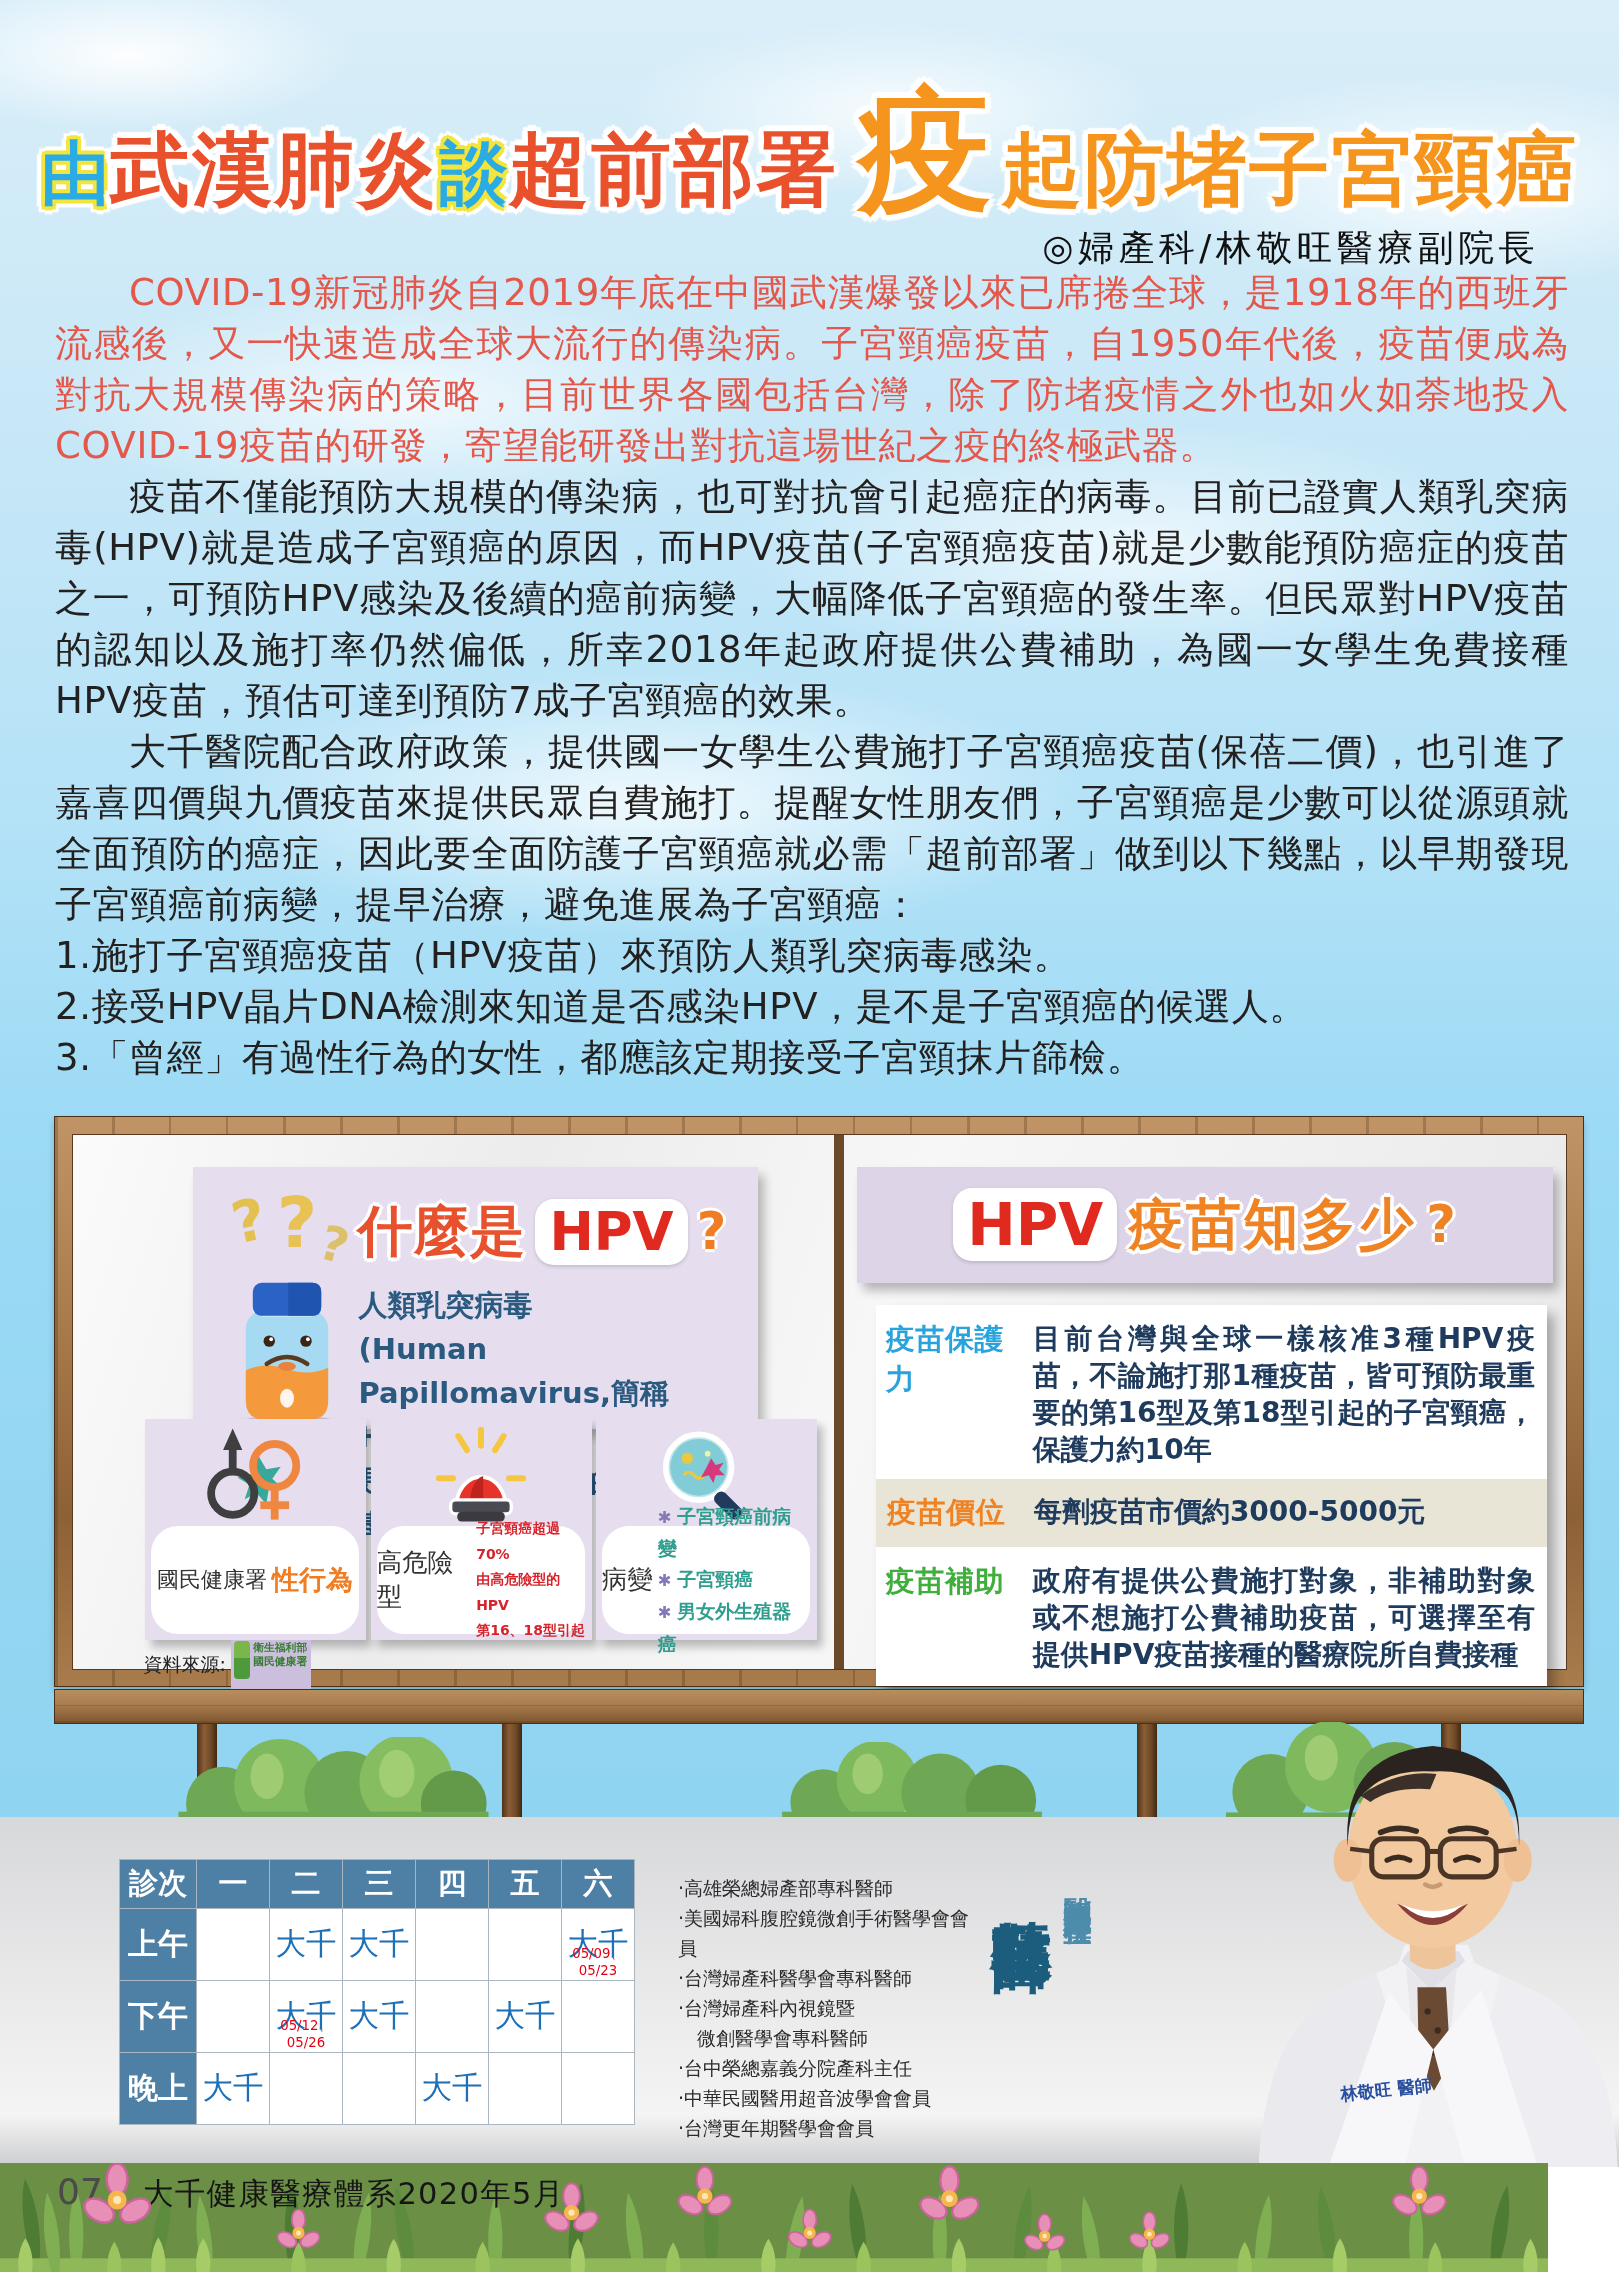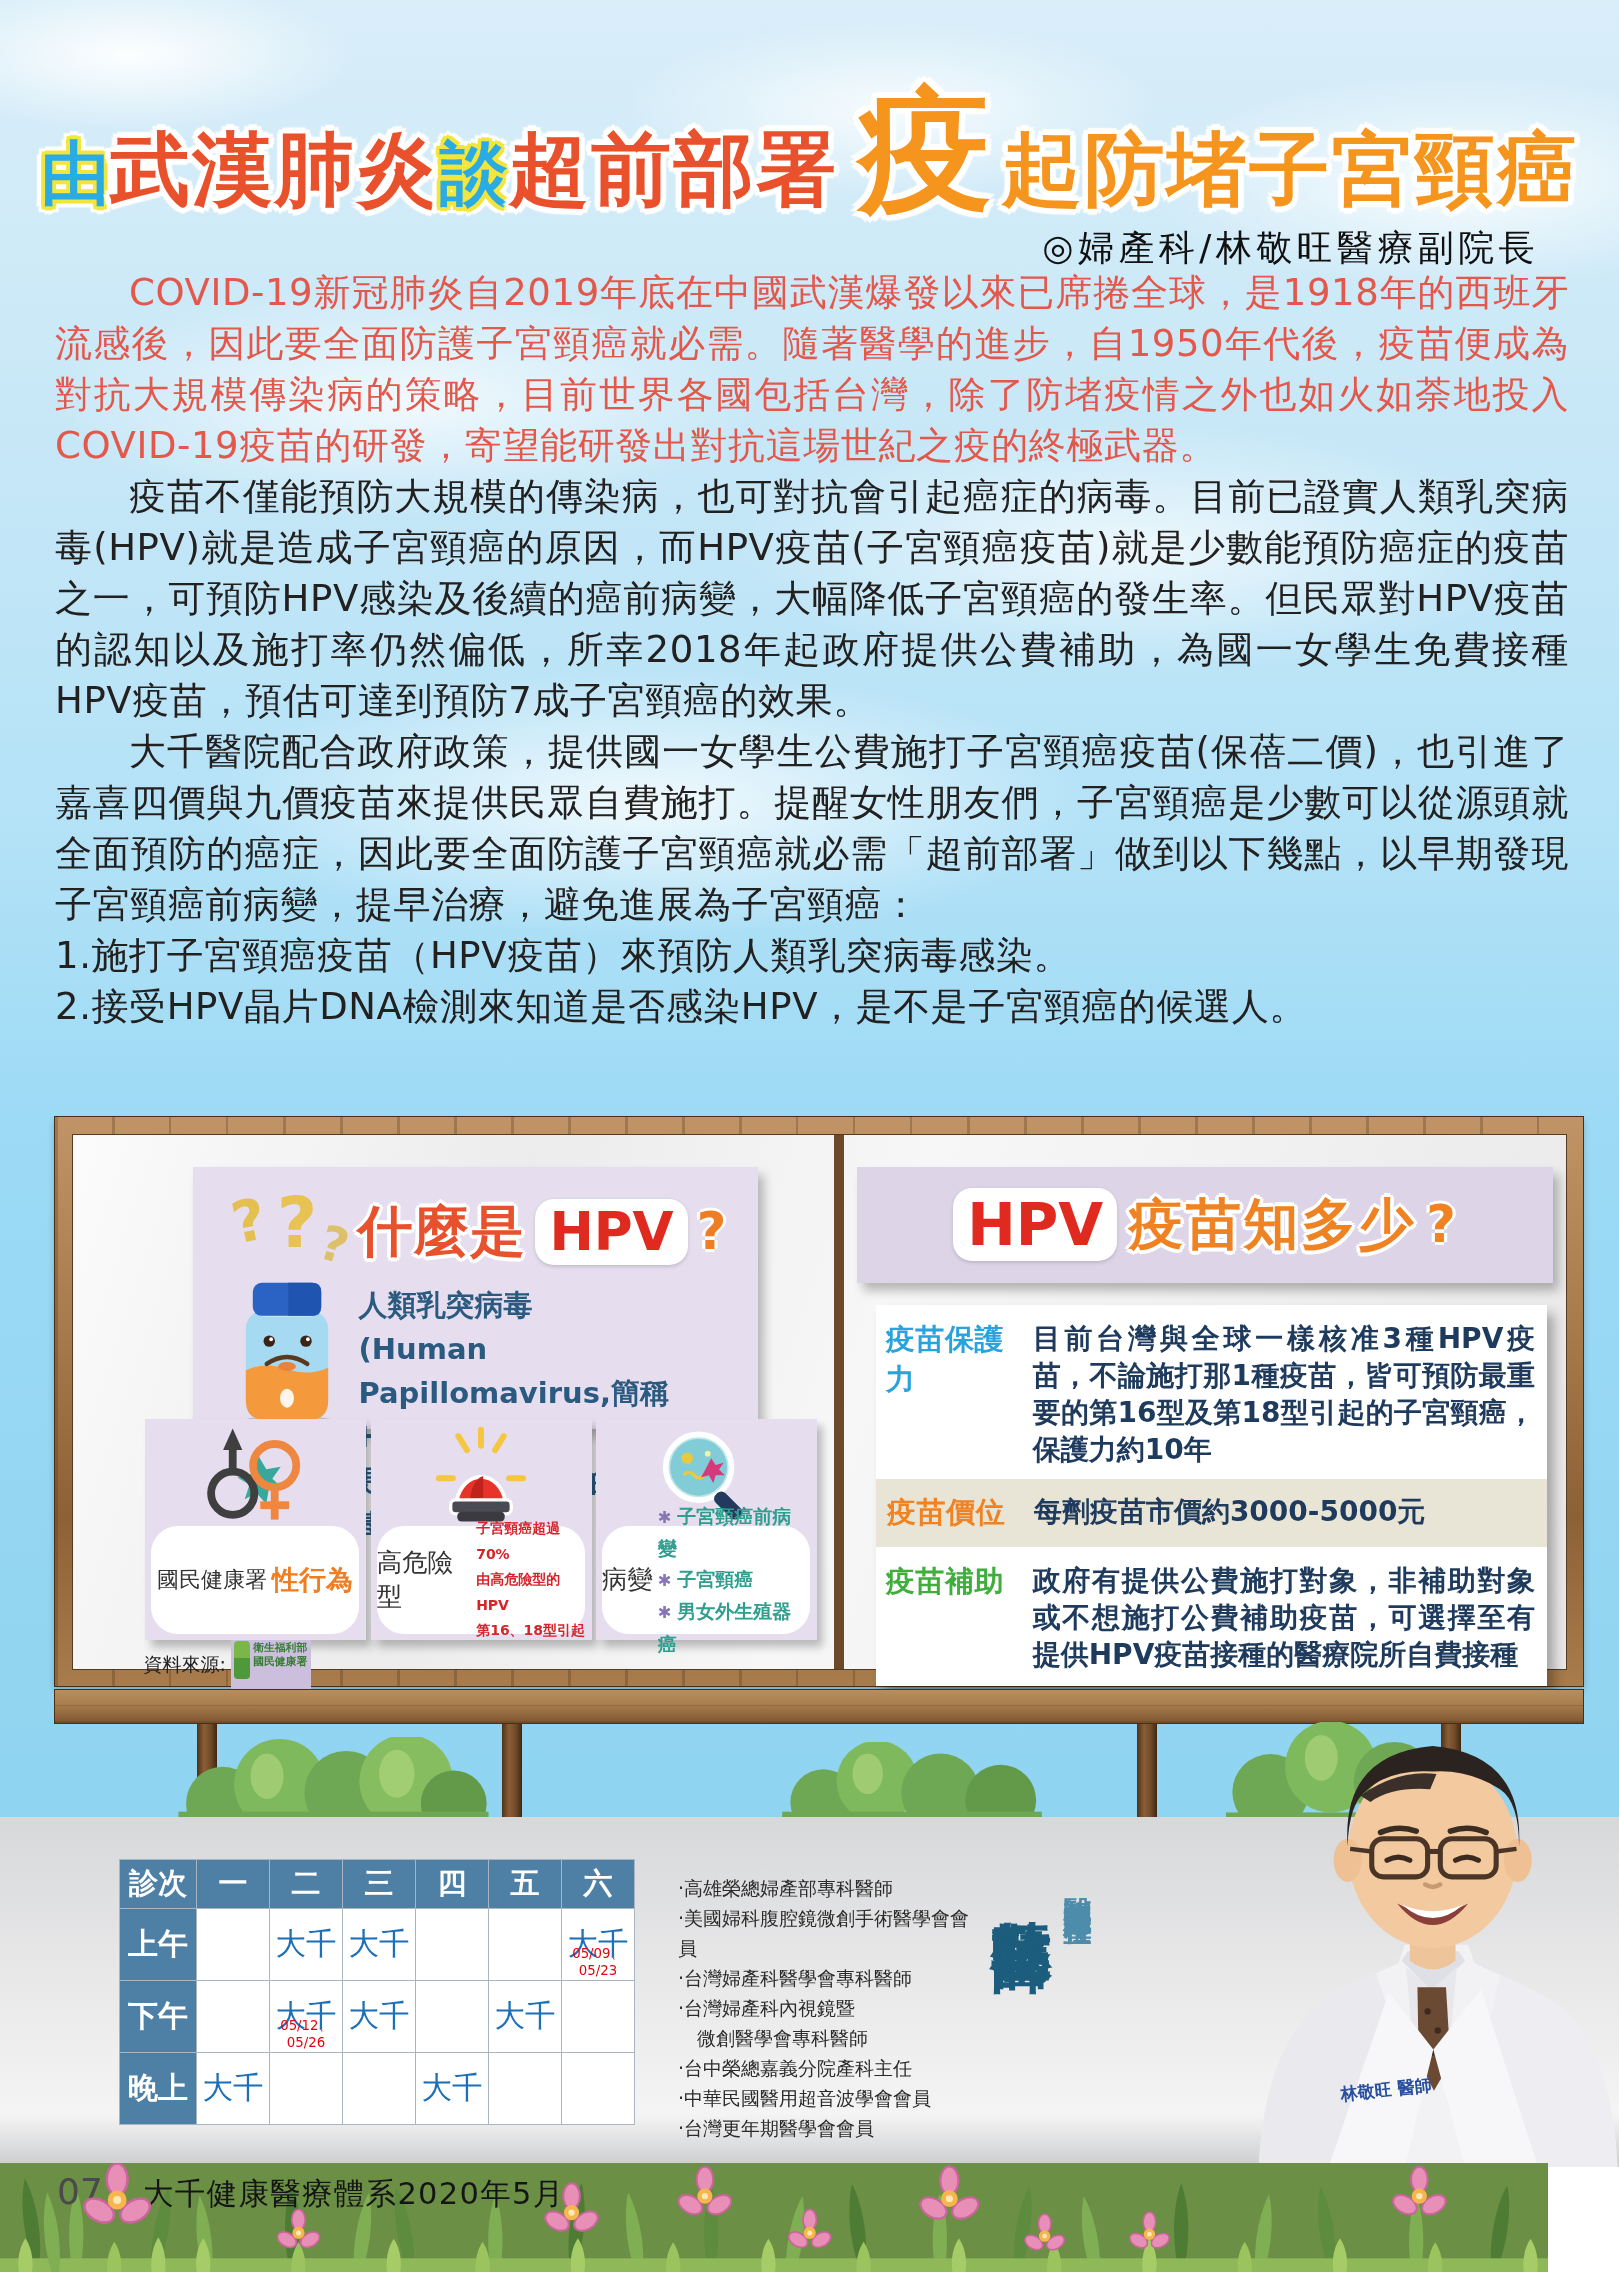--- a/index.html
+++ b/index.html
@@ -168,25 +168,26 @@
     <span class="t-cyan">由</span>
     <span class="t-red">武漢肺炎</span>
     <span class="t-cyan">談</span>
     <span class="t-red">超前部署</span>
     <span class="t-big">疫</span>
     <span class="t-orange">起防堵子宮頸癌</span>
   </div>
   <div class="author-line">◎婦產科/林敬旺醫療副院長</div>
 
   <div class="article">
-    <p class="p-red">COVID-19新冠肺炎自2019年底在中國武漢爆發以來已席捲全球，是1918年的西班牙流感後，因此要全面防護子宮頸癌就必需。隨著醫學的進步，自1950年代後，疫苗便成為對抗大規模傳染病的策略，目前世界各國包括台灣，除了防堵疫情之外也如火如荼地投入COVID-19疫苗的研發，寄望能研發出對抗這場世紀之疫的終極武器。</p>
+    <p class="p-red">COVID-19新冠肺炎自2019年底在中國武漢爆發以來已席捲全球，是1918年的西班牙流感後，又一快速造成全球大流行的傳染病。子宮頸癌疫苗，自1950年代後，疫苗便成為對抗大規模傳染病的策略，目前世界各國包括台灣，除了防堵疫情之外也如火如荼地投入COVID-19疫苗的研發，寄望能研發出對抗這場世紀之疫的終極武器。</p>
     <p class="p-black">疫苗不僅能預防大規模的傳染病，也可對抗會引起癌症的病毒。目前已證實人類乳突病毒(HPV)就是造成子宮頸癌的原因，而HPV疫苗(子宮頸癌疫苗)就是少數能預防癌症的疫苗之一，可預防HPV感染及後續的癌前病變，大幅降低子宮頸癌的發生率。但民眾對HPV疫苗的認知以及施打率仍然偏低，所幸2018年起政府提供公費補助，為國一女學生免費接種HPV疫苗，預估可達到預防7成子宮頸癌的效果。</p>
     <p class="p-black">大千醫院配合政府政策，提供國一女學生公費施打子宮頸癌疫苗(保蓓二價)，也引進了嘉喜四價與九價疫苗來提供民眾自費施打。提醒女性朋友們，子宮頸癌是少數可以從源頭就全面預防的癌症，因此要全面防護子宮頸癌就必需「超前部署」做到以下幾點，以早期發現子宮頸癌前病變，提早治療，避免進展為子宮頸癌：</p>
     <div class="a-list">1.施打子宮頸癌疫苗（HPV疫苗）來預防人類乳突病毒感染。</div>
     <div class="a-list">2.接受HPV晶片DNA檢測來知道是否感染HPV，是不是子宮頸癌的候選人。</div>
+    <div class="a-list">3.「曾經」有過性行為的女性，都應該定期接受子宮頸抹片篩檢。</div>
   </div>
 
   <div class="billboard">
     <div class="bb-frame wood">
       <div class="bb-inner">
         <div class="bb-post"></div>
 
         <div class="lp-top">
           <svg class="lp-qmarks" width="127" height="108" viewBox="0 0 200 170">
             <text x="10" y="90" font-size="90" font-weight="bold" fill="#e3c050" transform="rotate(-12 40 60)">?</text>

